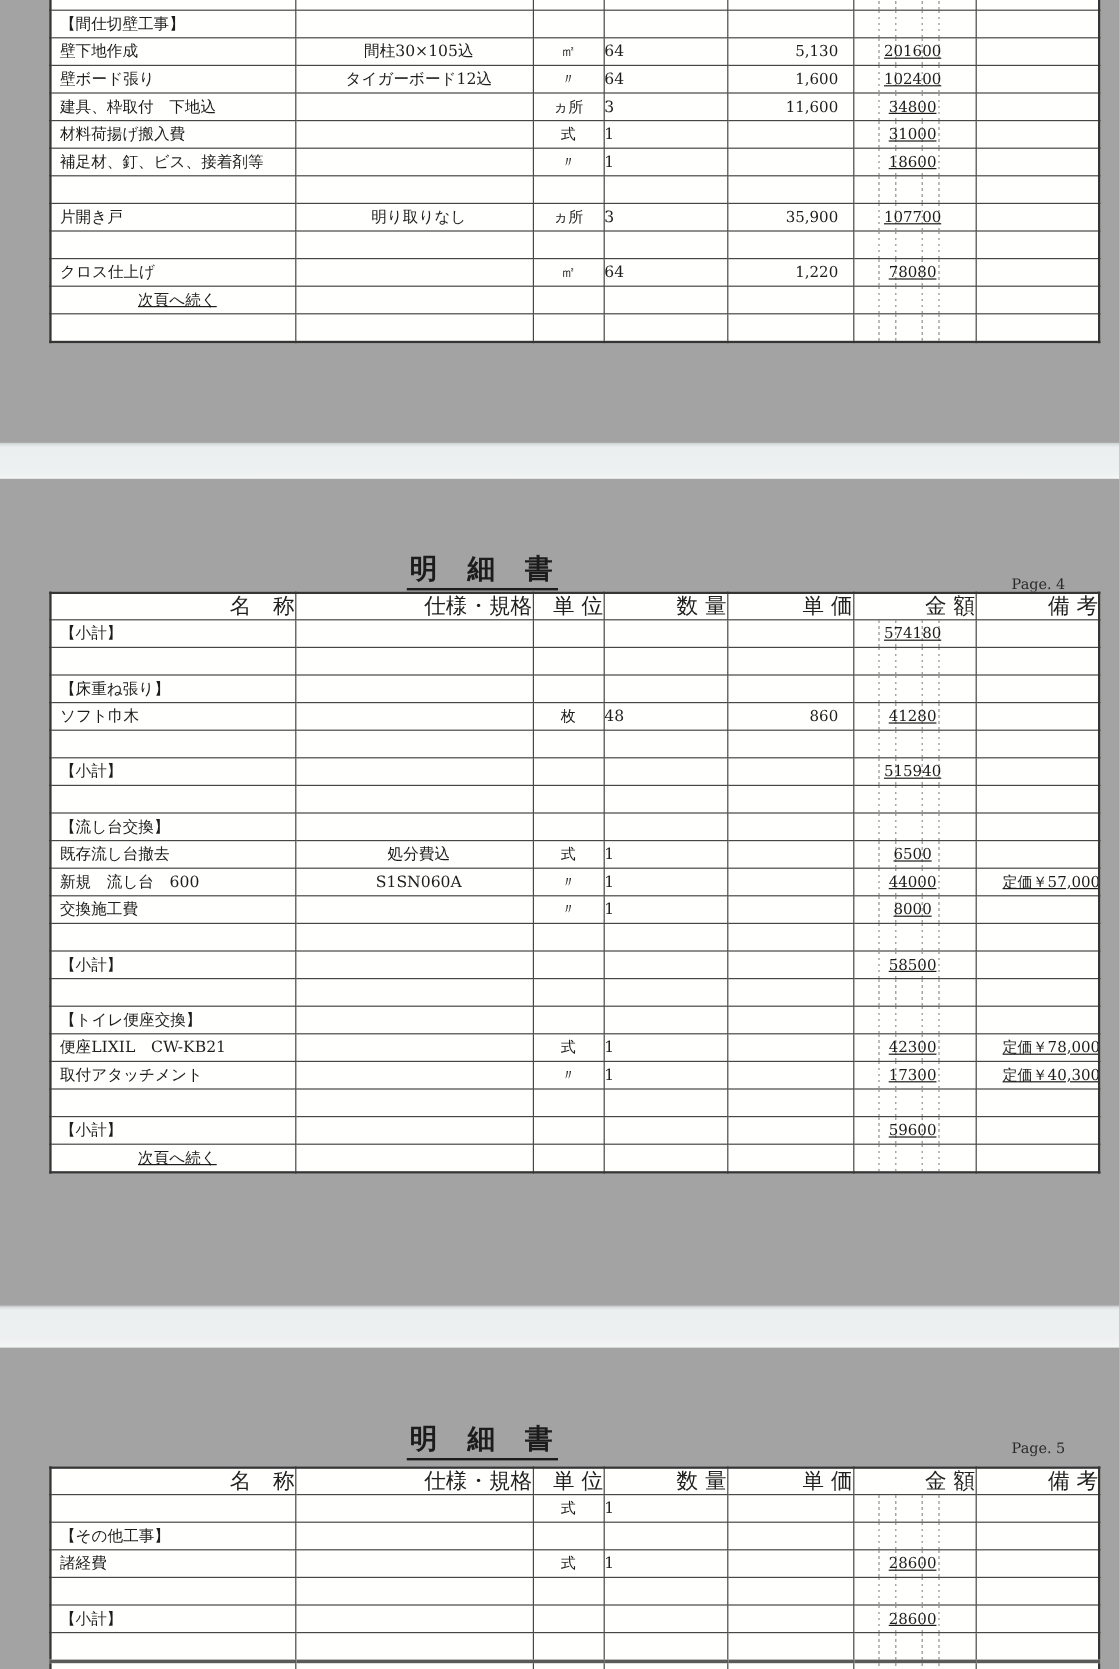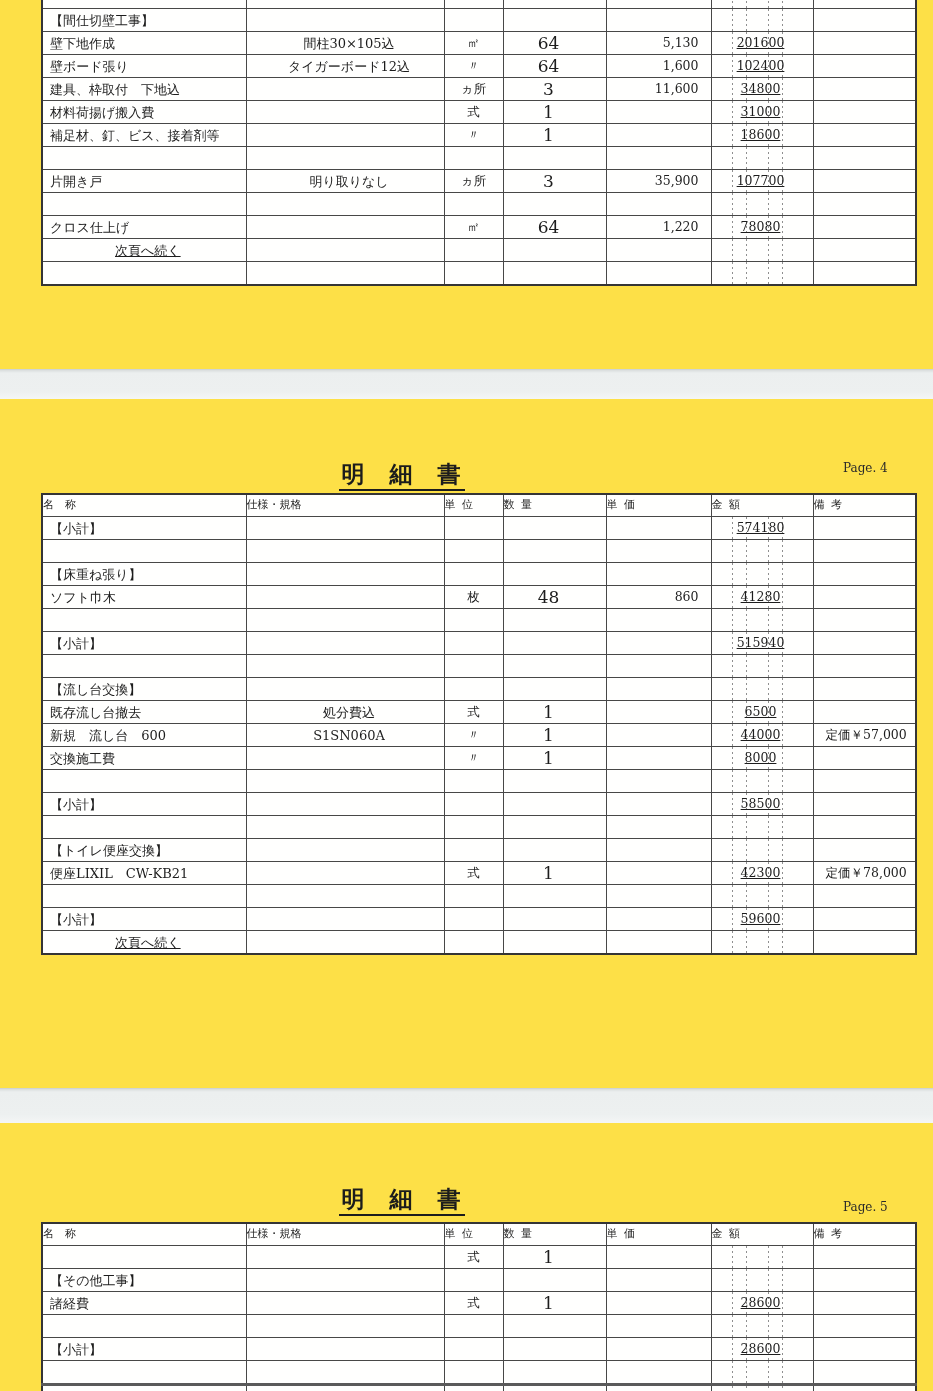--- a/index.html
+++ b/index.html
@@ -1,19 +1,19 @@
 <!DOCTYPE html>
 <html><head>
 <meta charset="utf-8">
 <style>
   html,body{margin:0;padding:0;}
   body{background:#ffffff;}
   .viewport{
     position:relative;width:933px;height:1391px;overflow:hidden;
-    background:#fde047;
+    background:#a3a3a3;
     font-family:"DejaVu Serif","Liberation Serif",serif;
     color:#222;
   }
   
   .page-gap{
     position:absolute;left:0;width:933px;
     background:linear-gradient(to bottom,#d9dddd 0,#ecefef 3px,#edf0f0 75%,#f4f6f6 100%);
     border-top:1px solid #cfd4d4;
   }
   .gap-1{top:369px;height:29px;}
@@ -22,57 +22,57 @@
   .page-title{
     position:absolute;left:0;width:803px;text-align:center;
     font-size:23px;font-weight:bold;letter-spacing:1px;color:#1c1c1c;
   }
   .page-title span{border-bottom:2px solid #1c1c1c;padding:0 3px 2px 3px;}
   .title-p4{top:459px;}
   .title-p5{top:1184px;}
   .page-number{
     position:absolute;left:843px;font-size:12px;color:#2a2a2a;white-space:nowrap;
   }
-  .pn-p4{top:461px;}
+  .pn-p4{top:480px;}
   .pn-p5{top:1200px;}
   
   .tbl-wrap{position:absolute;left:41px;width:874px;}
   .wrap-frag{top:-16px;}
   .wrap-p4{top:493px;}
   .wrap-p5{top:1222px;}
   table.doc-table{
     border-collapse:collapse;table-layout:fixed;width:874px;
     border:2px solid #353535;background:#fffffe;
   }
   .doc-table th,.doc-table td{
     border:1px solid #474747;
     font-size:13px;font-weight:normal;
     padding:0;overflow:hidden;white-space:nowrap;
     line-height:1;vertical-align:middle;
   }
-  .doc-table th{height:21px;text-align:left;font-size:11px;color:#1f1f1f;font-family:Liberation Mono, monospace;}
+  .doc-table th{height:21px;text-align:right;font-size:18px;color:#1f1f1f;}
   .doc-table td{height:22px;color:#1d1d1d;}
   td.c-name{padding-left:7px;text-align:left;}
   td.c-spec{padding-left:8px;text-align:center;}
   td.c-unit{text-align:center;font-size:12.5px;}
-  td.c-qty{text-align:center;padding-right:12px;font-size:17px;}
+  td.c-qty{text-align:left;padding-right:12px;font-size:13px;}
   td.c-price{text-align:right;padding-right:12px;font-size:12.5px;}
   td.c-amt{
     text-align:center;padding-right:3px;font-size:12.5px;
     background-image:
       repeating-linear-gradient(to bottom,#8f8f8f 0 2px,transparent 2px 5px),
       repeating-linear-gradient(to bottom,#8f8f8f 0 2px,transparent 2px 5px),
       repeating-linear-gradient(to bottom,#8f8f8f 0 2px,transparent 2px 5px),
       repeating-linear-gradient(to bottom,#8f8f8f 0 2px,transparent 2px 5px);
     background-size:1px 100%,1px 100%,1px 100%,1px 100%;
     background-repeat:no-repeat;
     background-position:20px 0,34px 0,56px 0,70px 0;
     text-decoration:underline;
   }
-  td.c-note{padding-left:12px;text-align:left;font-size:12.5px;}
+  td.c-note{padding-left:22px;text-align:left;font-size:12.5px;text-decoration:underline;}
   tr.row-continuation td.c-name{padding-left:72px;text-decoration:underline;}
   tr.row-clipped td{border-top:3px solid #5a5a5a;height:18px;}
 </style>
 </head>
 <body>
 
 <div class="viewport">
 
   <div class="tbl-wrap wrap-frag">
     <table class="doc-table">
@@ -373,20 +373,29 @@
           </tr>
           <tr class="row-item">
             <td class="c-name">便座LIXIL　CW-KB21</td>
             <td class="c-spec"></td>
             <td class="c-unit">式</td>
             <td class="c-qty">1</td>
             <td class="c-price"></td>
             <td class="c-amt">42300</td>
             <td class="c-note">定価￥78,000</td>
           </tr>
+          <tr class="row-item">
+            <td class="c-name">取付アタッチメント</td>
+            <td class="c-spec"></td>
+            <td class="c-unit">〃</td>
+            <td class="c-qty">1</td>
+            <td class="c-price"></td>
+            <td class="c-amt">17300</td>
+            <td class="c-note">定価￥40,300</td>
+          </tr>
           <tr class="row-empty">
             <td class="c-name"></td>
             <td class="c-spec"></td>
             <td class="c-unit"></td>
             <td class="c-qty"></td>
             <td class="c-price"></td>
             <td class="c-amt"></td>
             <td class="c-note"></td>
           </tr>
           <tr class="row-subtotal">

